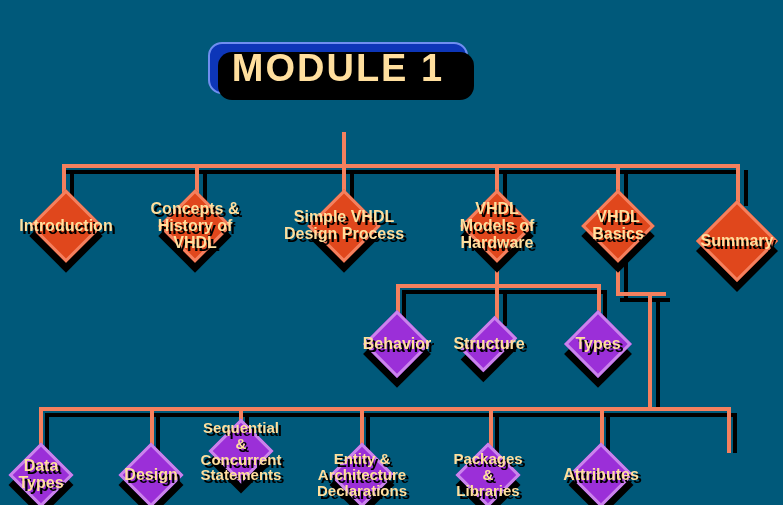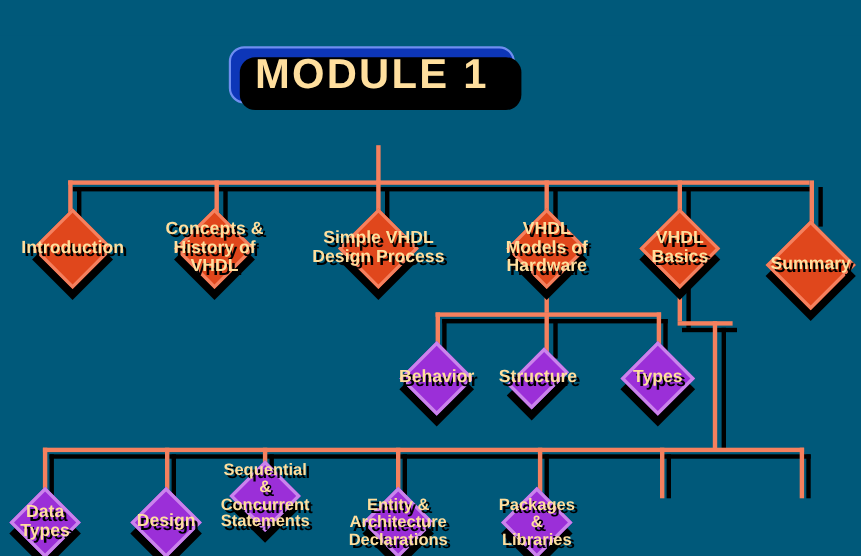--- a/index.html
+++ b/index.html
@@ -252,15 +252,20 @@
     <div class="diamond"></div>
     <div class="lbl sm">Entity &amp;<br>Architecture<br>Declarations</div>
   </div>
 
   <div class="node purple" style="left:465px;top:420px;width:46px;height:46px;">
     <div class="dshadow"></div>
     <div class="diamond"></div>
     <div class="lbl sm">Packages<br>&amp;<br>Libraries</div>
   </div>
 
+  <div class="node purple" style="left:578px;top:420px;width:46px;height:46px;">
+    <div class="dshadow"></div>
+    <div class="diamond"></div>
+    <div class="lbl">Attributes</div>
+  </div>
 
 
 </div>
 
 </body></html>

